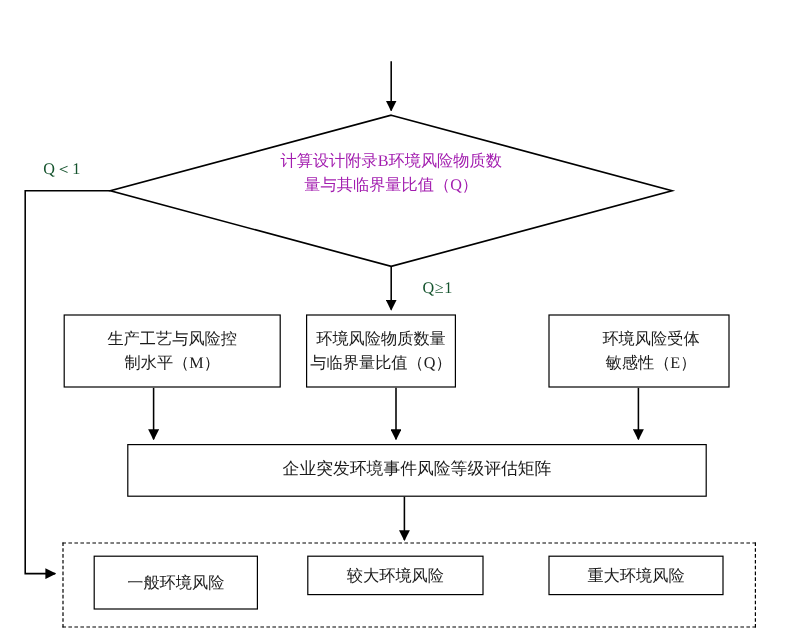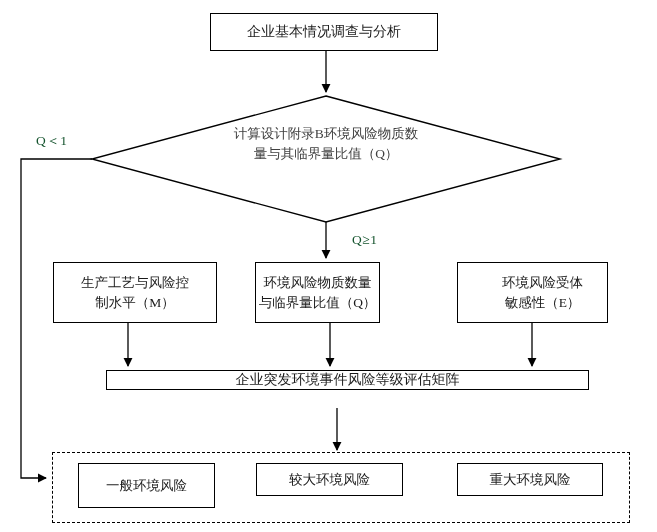--- a/index.html
+++ b/index.html
@@ -33,24 +33,24 @@
     background: #ffffff;
     color: #1a1a1a;
     line-height: 1.45;
     white-space: pre-line;
   }
   .box {
     border: 1px solid #000000;
     font-size: 13.5px;
   }
   .node-top      { left: 210px; top: 13px;  width: 228px; height: 38px; font-size: 14px; }
-  .node-m        { left: 53px;  top: 262px; width: 164px; height: 61px; }
+  .node-m        { left: 53px;  top: 262px; width: 181px; height: 61px; }
   .node-q        { left: 255px; top: 262px; width: 125px; height: 61px; }
   .node-e        { left: 457px; top: 262px; width: 151px; height: 61px; padding-left: 20px; }
-  .node-matrix   { left: 106px; top: 370px; width: 483px; height: 20px; font-size: 14px; }
+  .node-matrix   { left: 106px; top: 370px; width: 483px; height: 44px; font-size: 14px; }
   .node-r1       { left: 78px;  top: 463px; width: 137px; height: 45px; }
   .node-r2       { left: 256px; top: 463px; width: 147px; height: 33px; }
   .node-r3       { left: 457px; top: 463px; width: 146px; height: 33px; }
 
   .dashed-group {
     position: absolute;
     left: 52px;
     top: 452px;
     width: 578px;
     height: 71px;
@@ -58,21 +58,21 @@
     box-sizing: border-box;
     background: transparent;
   }
   .diamond-label {
     position: absolute;
     left: 181px;
     top: 124px;
     width: 290px;
     text-align: center;
     font-size: 13.5px;
-    color: #404040;
+    color: #a21caf;
     line-height: 1.5;
     white-space: pre-line;
   }
   .edge-label {
     position: absolute;
     font-size: 13.5px;
     color: #14532d;
     background: transparent;
     letter-spacing: 0.5px;
   }
@@ -101,21 +101,20 @@
 
     <line x1="128" y1="323" x2="128" y2="366" stroke="#000000" stroke-width="1.3" marker-end="url(#arrow)"></line>
 
     <line x1="330" y1="323" x2="330" y2="366" stroke="#000000" stroke-width="1.3" marker-end="url(#arrow)"></line>
 
     <line x1="532" y1="323" x2="532" y2="366" stroke="#000000" stroke-width="1.3" marker-end="url(#arrow)"></line>
 
     <line x1="337" y1="408" x2="337" y2="450" stroke="#000000" stroke-width="1.3" marker-end="url(#arrow)"></line>
   </svg>
 
-  <div class="node box node-top">企业基本情况调查与分析</div>
 
   <div class="diamond-label">计算设计附录B环境风险物质数
 量与其临界量比值（Q）</div>
 
   <div class="edge-label lbl-qlt">Q＜1</div>
   <div class="edge-label lbl-qge">Q≥1</div>
 
   <div class="node box node-m">生产工艺与风险控
 制水平（M）</div>
   <div class="node box node-q">环境风险物质数量

